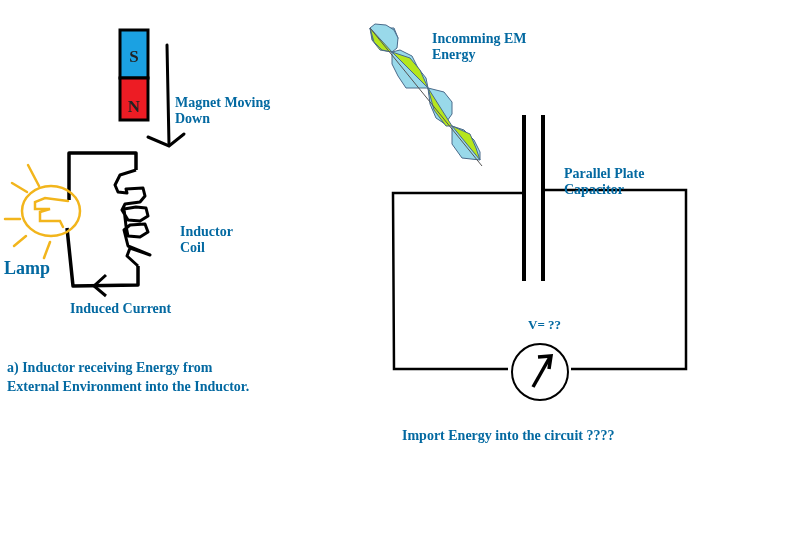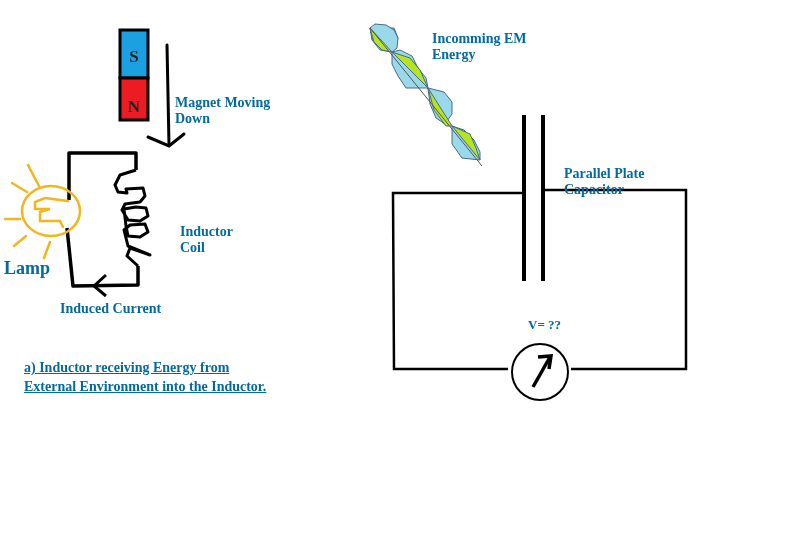--- a/index.html
+++ b/index.html
@@ -96,33 +96,34 @@
   <span>Down</span>
 </div>
 
 <div class="lbl f14" style="left:180px; top:224px;">
   <span>Inductor</span>
   <span>Coil</span>
 </div>
 
 <div class="lbl f18" style="left:4px; top:258px;">Lamp</div>
 
-<div class="lbl f14" style="left:60px; top:301px;">Induced Current</div>
+<div class="lbl f14" style="left:70px; top:301px;">Induced Current</div>
 
-<div class="lbl f14" style="left:24px; top:358px; line-height:19px;text-decoration:underline;">
+<div class="lbl f14" style="left:7px; top:358px; line-height:19px;">
   <span>a) Inductor receiving Energy from</span>
   <span>External Environment into the Inductor.</span>
 </div>
 
 <div class="lbl f14" style="left:432px; top:31px;">
   <span>Incomming EM</span>
   <span>Energy</span>
 </div>
 
 <div class="lbl f14" style="left:564px; top:138px;margin-top:28px;">
   <span>Parallel Plate</span>
   <span>Capacitor</span>
 </div>
 
 <div class="lbl f13" style="left:528px; top:318px;">V= ??</div>
 
 <div class="lbl f14" style="left:402px; top:426px; line-height:19px;">
+  <span>Import Energy into the circuit ????</span>
 </div>
 
 </body></html>

